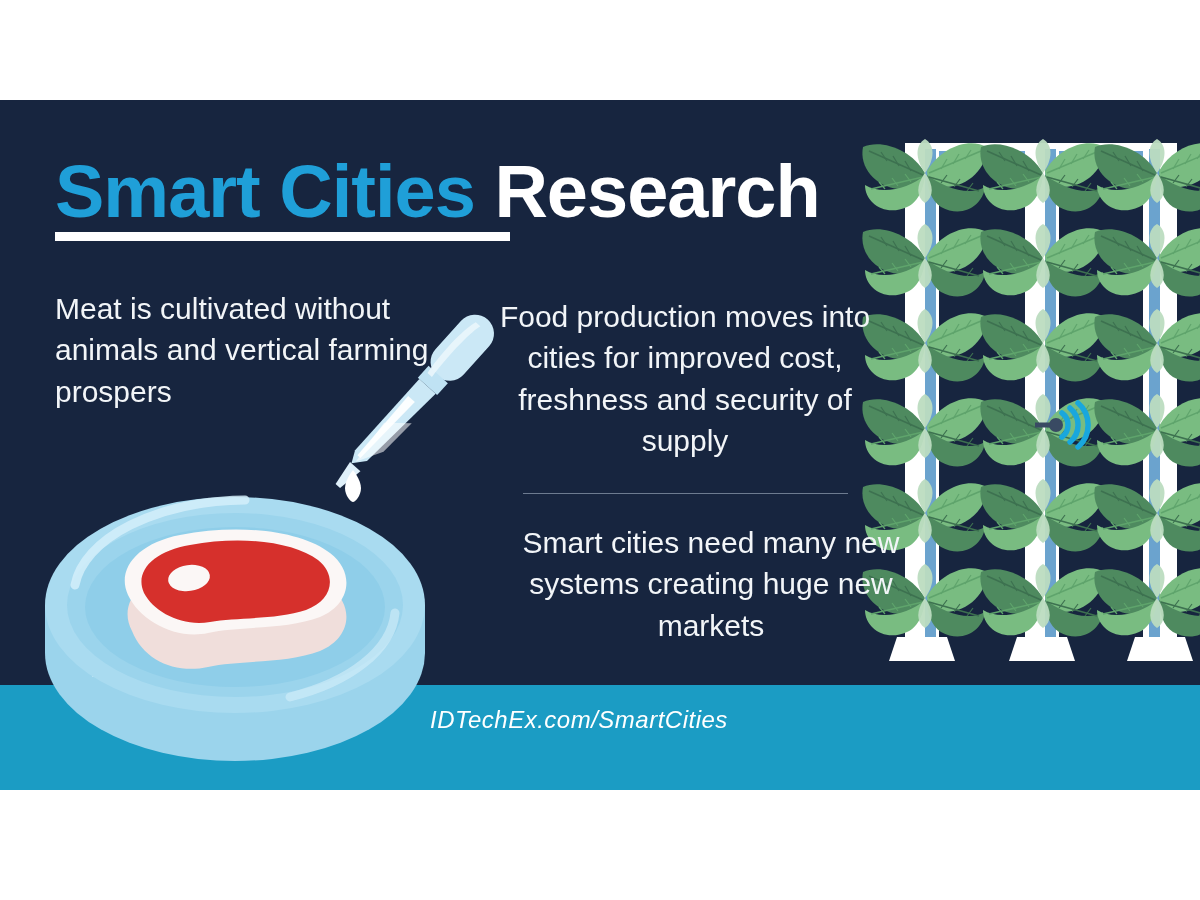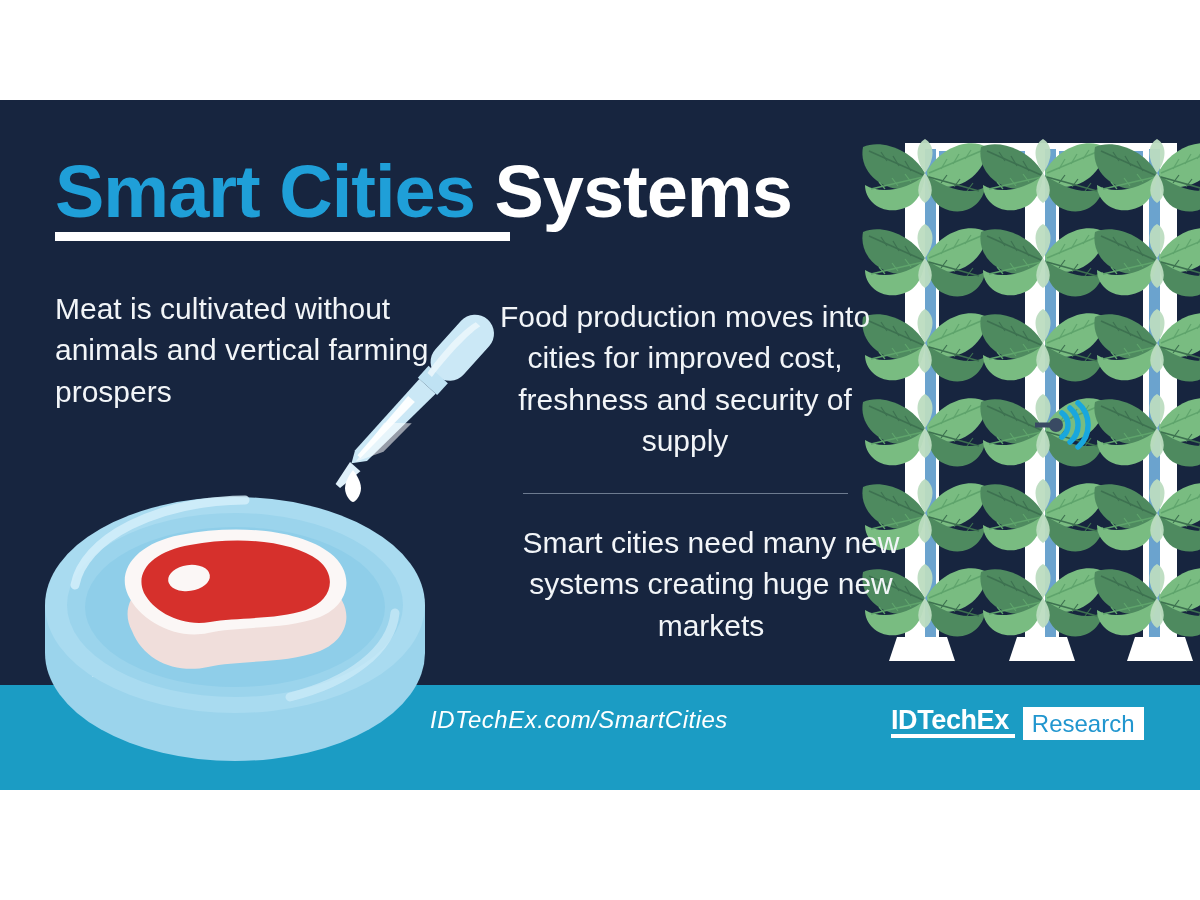--- a/index.html
+++ b/index.html
@@ -284,29 +284,25 @@
         <path d="M108,-8 C103,6 103,40 106,62 L112,62 C110,38 110,6 114,-8 Z" fill="#eaf6fc" opacity="0.9"></path>
         <path d="M107,92 L116,92 L113,170 L109,170 Z" fill="#ffffff" opacity="0.92"></path>
         <path d="M107,128 L128,110 L126,150 L112,176 Z" fill="#ffffff" opacity="0.55"></path>
       </g>
 
       <path d="M60,188 C60,180 68,170 68,170 C68,170 76,180 76,188 C76,196 70,202 68,202 C66,202 60,196 60,188 Z" fill="#ffffff"></path>
     </svg>
   </div>
 
   <div class="title-wrap">
-    <span class="title-text title-accent">Smart Cities</span><span class="title-text title-plain"> Systems</span>
+    <span class="title-text title-accent">Smart Cities</span><span class="title-text title-plain"> Research</span>
   </div>
   <div class="title-underline"></div>
 
   <div class="body-text left-text">Meat is cultivated without animals and vertical farming prospers</div>
 
   <div class="body-text mid-text-1">Food production moves into cities for improved cost, freshness and security of supply</div>
   <div class="mid-divider"></div>
   <div class="body-text mid-text-2">Smart cities need many new systems creating huge new markets</div>
 
   <div class="footer-url">IDTechEx.com/SmartCities</div>
-  <div class="logo">
-    <span class="logo-mark">IDTechEx</span>
-    <span class="logo-research">Research</span>
-  </div>
 
 </div>
 
 </body></html>

